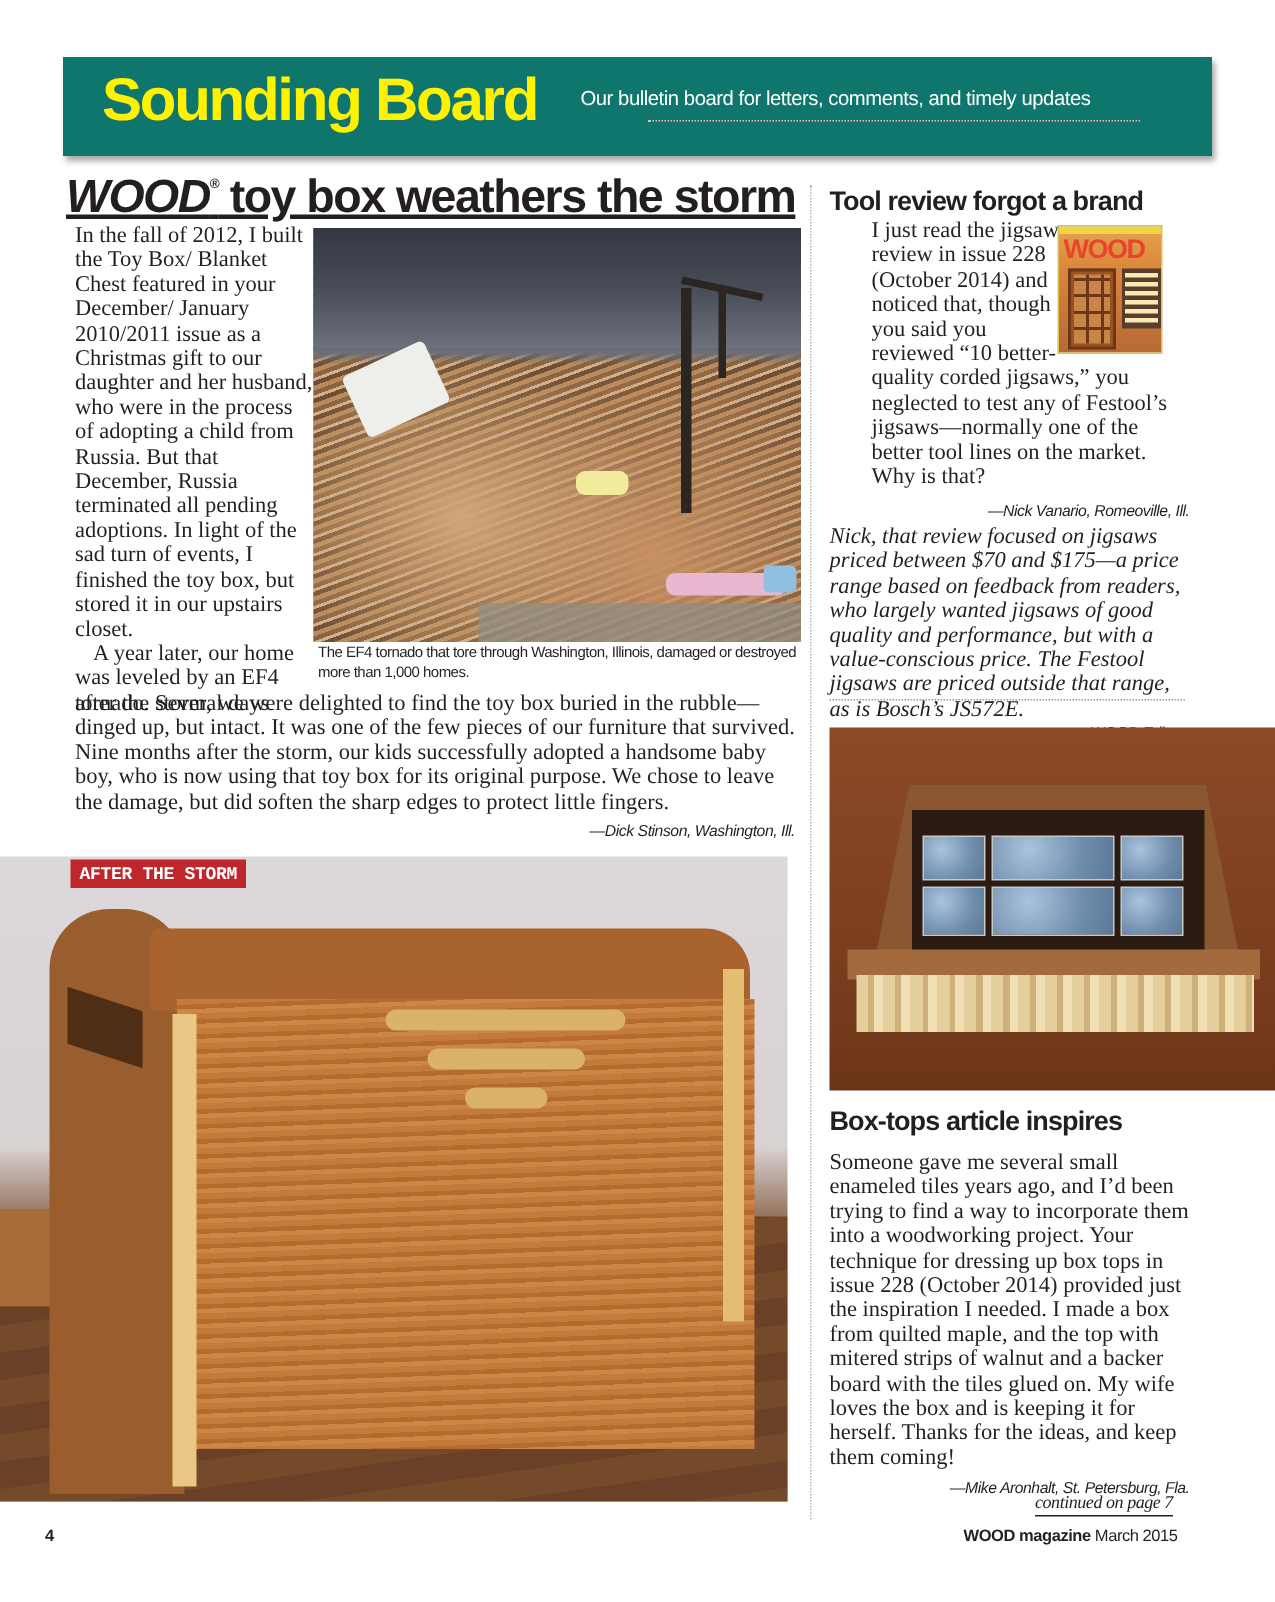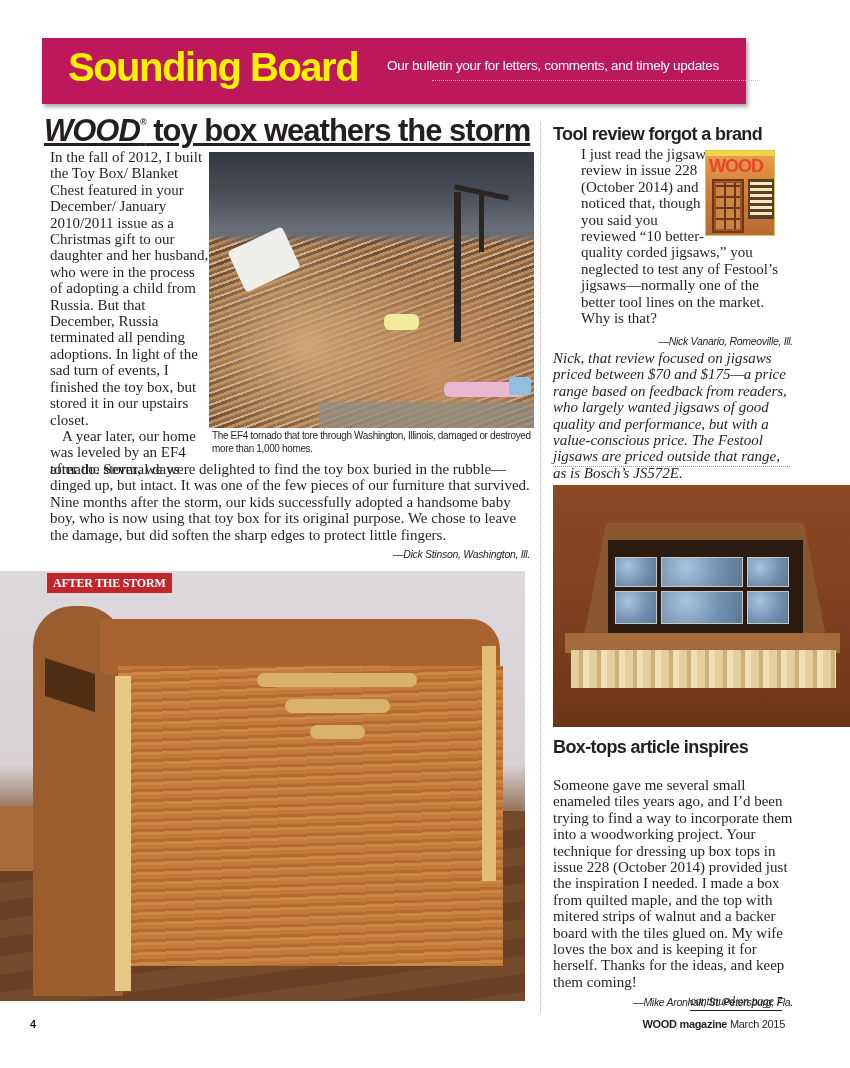--- a/index.html
+++ b/index.html
@@ -1,19 +1,19 @@
 <!DOCTYPE html>
 <html><head>
 <meta charset="utf-8">
 <style>
   * { box-sizing: border-box; margin: 0; padding: 0; }
   html, body { width: 850px; height: 1068px; background: #ffffff; overflow: hidden; }
   body { position: relative; font-family: "Liberation Serif", serif; color: #231f20; }
 
-  .banner { position: absolute; left: 42px; top: 38px; width: 704px; height: 66px; background: #be185d;
+  .banner { position: absolute; left: 42px; top: 38px; width: 766px; height: 66px; background: #0f766e;
             box-shadow: 2px 3px 4px rgba(0,0,0,0.35); }
   .banner-title { position: absolute; left: 26px; top: 7px; font-family: "Liberation Sans", sans-serif;
                   font-weight: bold; font-size: 40px; letter-spacing: -1.5px; color: #fff200; }
   .banner-sub { position: absolute; left: 345px; top: 20px; font-family: "Liberation Sans", sans-serif;
                 font-size: 13.5px; color: #ffffff; letter-spacing: -0.3px; }
   .banner-dots { position: absolute; left: 390px; top: 42px; width: 328px; border-top: 1px dotted #f3b7b9; }
 
   .headline { position: absolute; left: 44px; top: 113px; font-family: "Liberation Sans", sans-serif;
               font-weight: bold; font-size: 31px; letter-spacing: -1px; color: #231f20; white-space: nowrap; text-decoration: underline; }
   .headline .brand { font-style: italic; }
@@ -59,21 +59,21 @@
   .toybox-photo .lid { position: absolute; left: 100px; top: 48px; width: 400px; height: 55px; background: #a8632f;
     border-radius: 6px 30px 4px 4px; }
   .toybox-photo .front { position: absolute; left: 118px; top: 95px; width: 385px; height: 300px;
     background: repeating-linear-gradient(178deg, #c47a3a 0 4px, #b56b2f 4px 7px, #cd8745 7px 10px); }
   .toybox-photo .edge-left { position: absolute; left: 115px; top: 105px; width: 16px; height: 315px; background: #e9c784; }
   .toybox-photo .edge-right { position: absolute; left: 482px; top: 75px; width: 14px; height: 235px; background: #e4bd74; }
   .toybox-photo .strip { position: absolute; height: 14px; background: #dab26c; border-radius: 7px; }
   .toybox-photo .handle { position: absolute; left: 45px; top: 95px; width: 50px; height: 38px; background: #4e2e15;
     transform: skewY(18deg); }
   .photo-tag { position: absolute; left: 47px; top: 573px; background: #c0272d; color: #ffffff;
-    font-family: Liberation Serif, serif; font-weight: bold; font-size: 12px; padding: 3px 6px 2px;
+    font-family: Liberation Mono, monospace; font-weight: bold; font-size: 12px; padding: 3px 6px 2px;
     letter-spacing: -0.2px; }
 
   .col-divider { position: absolute; left: 540px; top: 123px; height: 890px; border-left: 1px dotted #b9b9b9; }
 
   .right-col { position: absolute; left: 553px; width: 240px; }
   .side-head { font-family: "Liberation Sans", sans-serif; font-weight: bold; font-size: 18px; letter-spacing: -0.6px; color: #231f20; }
 
   .cover { position: absolute; left: 705px; top: 150px; width: 70px; height: 86px;
     background: linear-gradient(180deg, #e6a34d 0%, #d8823a 40%, #b76a35 100%); border: 1px solid #d8c25c; overflow: hidden; }
   .cover .topbar { position: absolute; left: 0; top: 0; width: 100%; height: 5px; background: #f0d544; }
@@ -104,21 +104,21 @@
     font-size: 12px; color: #231f20; border-bottom: 1px solid #231f20; padding-bottom: 1px; letter-spacing: -0.3px; }
   .footer-page { position: absolute; left: 30px; top: 1018px; font-family: "Liberation Sans", sans-serif; font-weight: bold; font-size: 11px; }
   .footer-mag { position: absolute; right: 65px; top: 1018px; font-family: "Liberation Sans", sans-serif; font-size: 11px; letter-spacing: -0.3px; }
   .footer-mag b { font-weight: bold; }
 </style>
 </head>
 <body>
 
 <div class="banner">
   <div class="banner-title">Sounding Board</div>
-  <div class="banner-sub">Our bulletin your for letters, comments,  and timely updates</div>
+  <div class="banner-sub">Our bulletin board for letters, comments,  and timely updates</div>
   <div class="banner-dots"></div>
 </div>
 
 <div class="headline"><span class="brand">WOOD</span><sup>®</sup><span> toy box weathers the storm</span></div>
 
 <div class="col-narrow body-text">
   <p>In the fall of 2012, I built the Toy Box/ Blanket Chest featured in your December/ January 2010/2011 issue as a Christmas gift to our daughter and her husband, who were in the process of adopting a child from Russia. But that December, Russia terminated all pending adoptions. In light of the sad turn of events, I finished the toy box, but stored it in our upstairs closet.</p>
   <p class="indent">A year later, our home was leveled by an EF4 tornado. Several days</p>
 </div>
 
@@ -196,21 +196,21 @@
   <div class="tile" style="left:194px;top:72px;width:42px;height:30px;"></div>
   <div class="tile" style="left:62px;top:106px;width:42px;height:33px;"></div>
   <div class="tile" style="left:108px;top:106px;width:82px;height:33px;"></div>
   <div class="tile" style="left:194px;top:106px;width:42px;height:33px;"></div>
   <div class="front-lip"></div>
   <div class="maple"></div>
 </div>
 
 <div class="right-col" style="top:737px;">
   <div class="side-head">Box-tops article inspires</div>
-  <div class="body-text" style="margin-top:19px;">
+  <div class="body-text" style="margin-top:9px;">
     <p>Someone gave me several small enameled tiles years ago, and I’d been trying to find a way to incorporate them into a woodworking project. Your technique for dressing up box tops in issue 228 (October 2014) provided just the inspiration I needed. I made a box from quilted maple, and the top with mitered strips of walnut and a backer board with the tiles glued on. My wife loves the box and is keeping it for herself. Thanks for the ideas, and keep them coming!</p>
     <p class="sig" style="margin-top:4px;">—Mike Aronhalt, St. Petersburg, Fla.</p>
   </div>
 </div>
 
 <div class="continued">continued on page 7</div>
 
 <div class="footer-page">4</div>
 <div class="footer-mag"><b>WOOD magazine</b> <span>March 2015</span></div>
 

